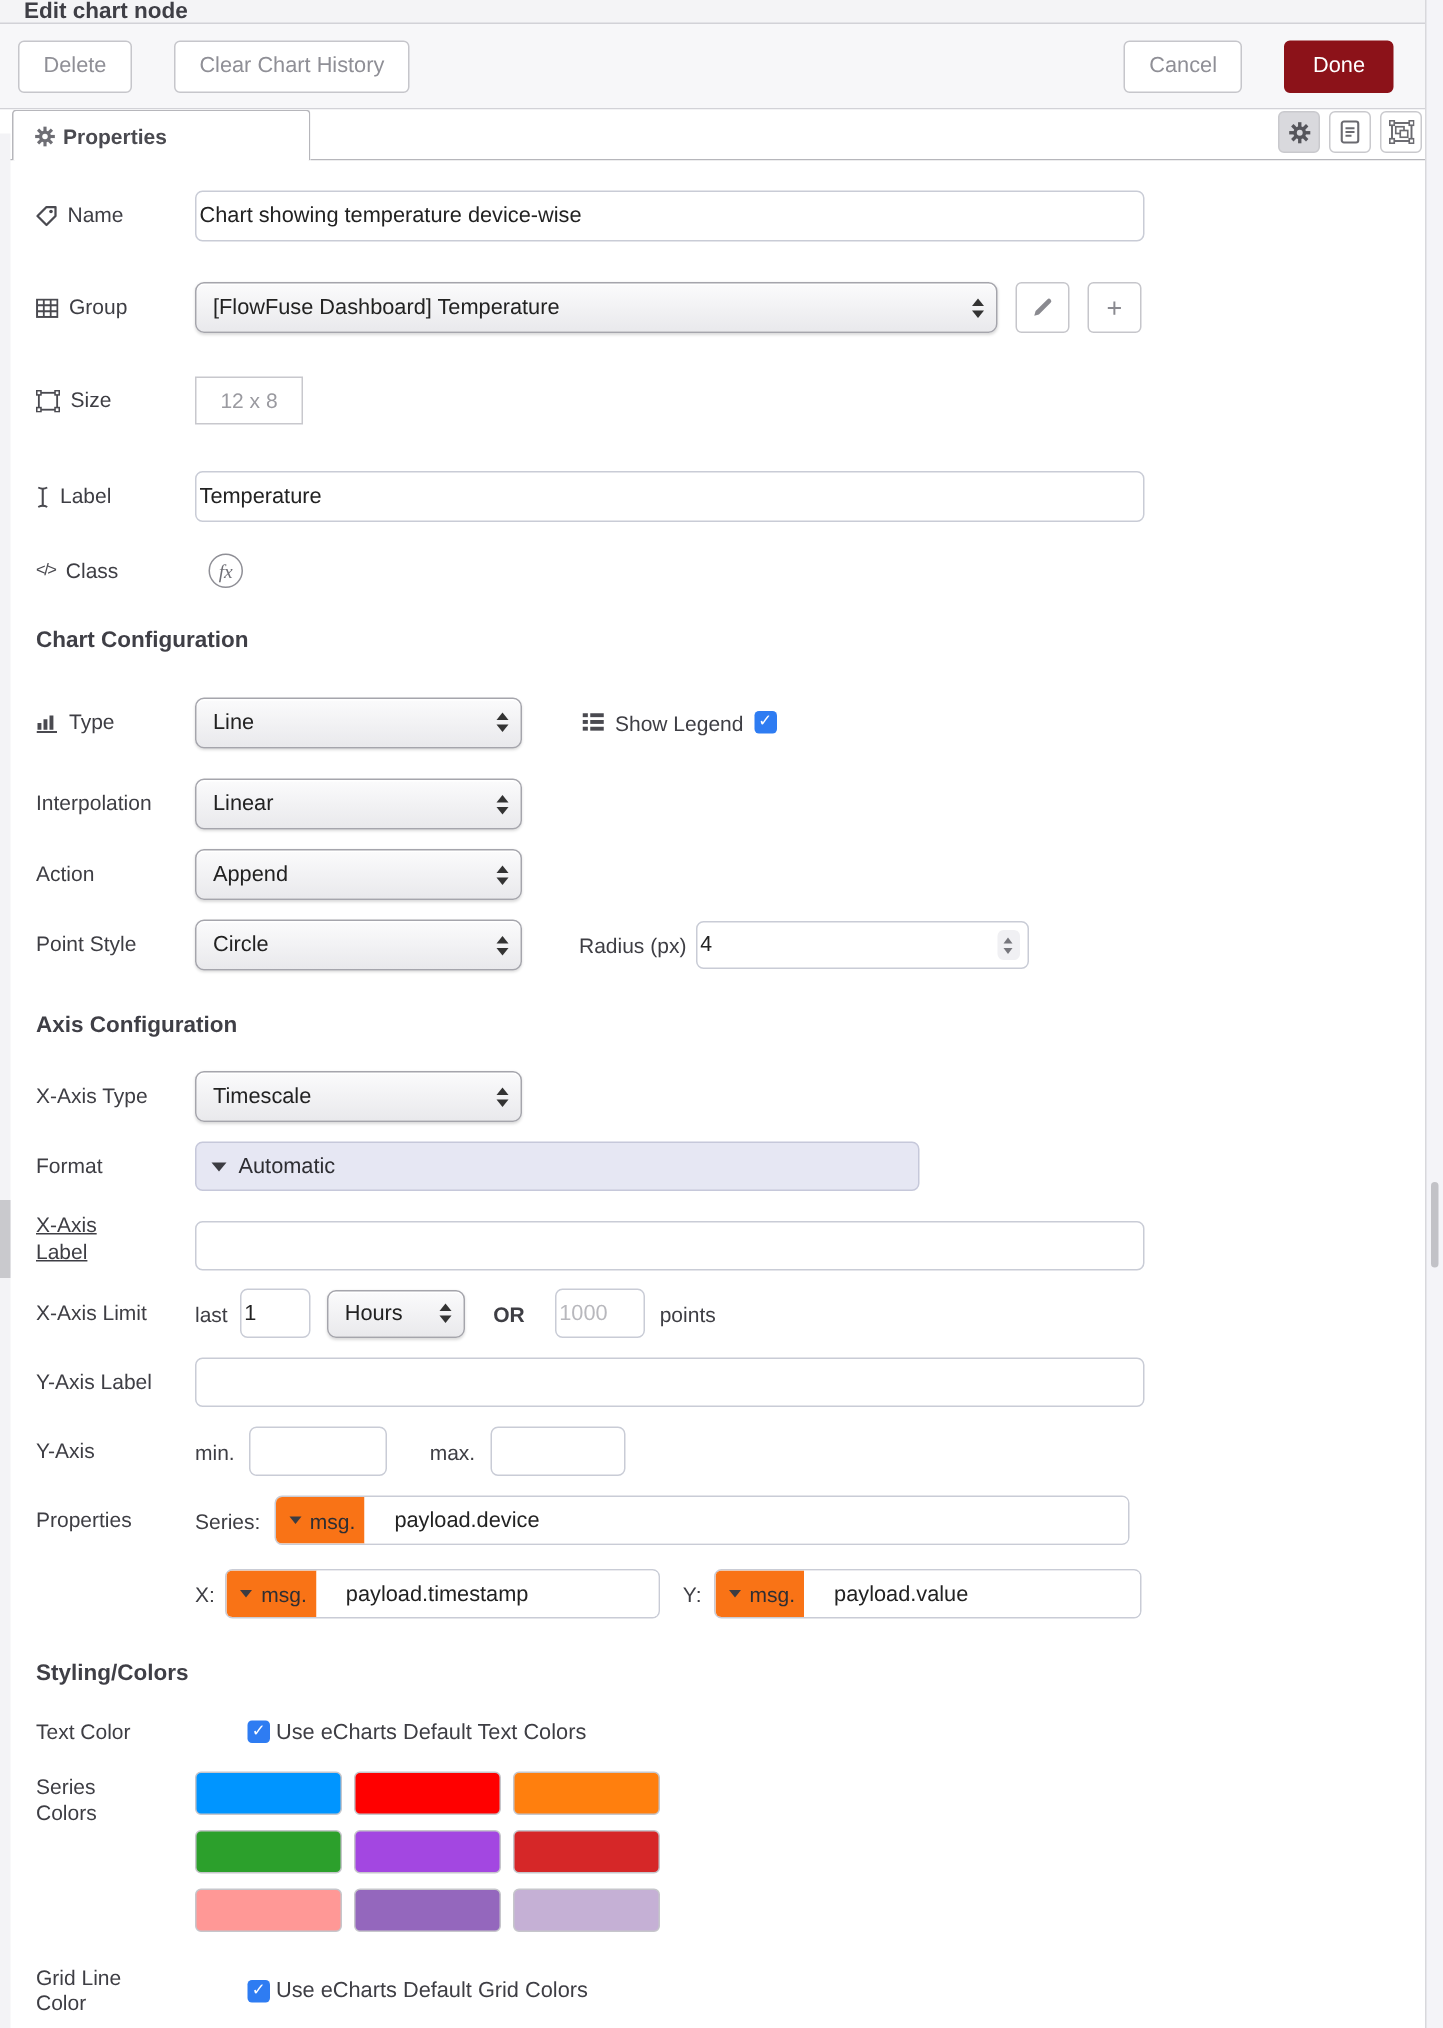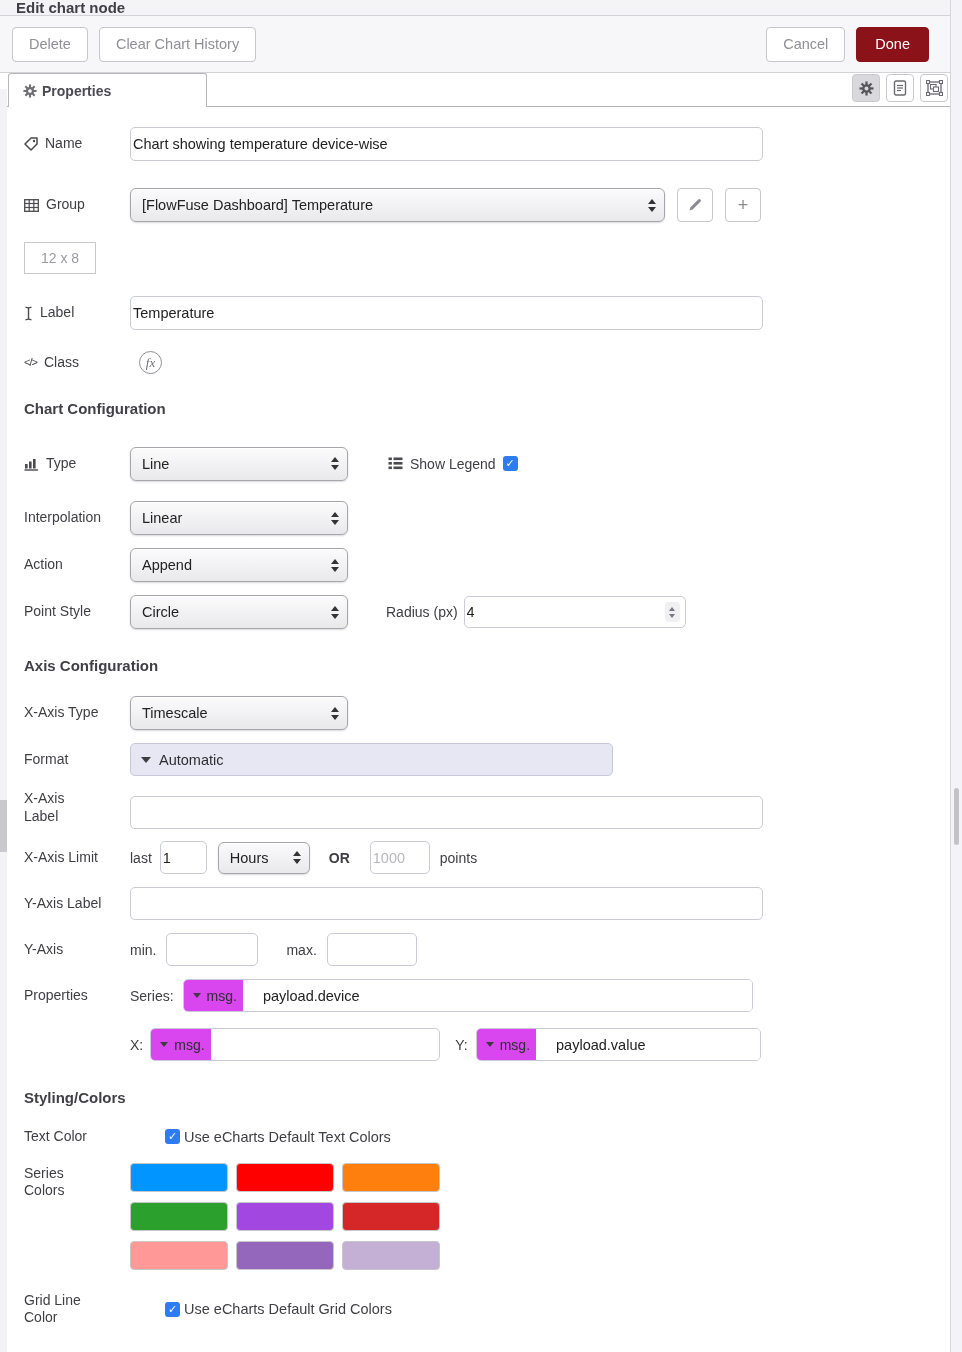--- a/index.html
+++ b/index.html
@@ -12,21 +12,21 @@
   .dlg-header { height:16px; background:#f4f4f6; border-bottom:1px solid #d2d2d7;
     display:flex; align-items:center; padding-left:16px; font-weight:bold;
     font-size:15px; color:#3f3f46; }
 
   
   .dlg-toolbar { height:57px; background:#f7f7f9; border-bottom:1px solid #d2d2d7;
     display:flex; align-items:center; padding:0 33px 0 12px; }
   .btn { height:35px; background:#fff; border:1px solid #c6c6cb; border-radius:4px;
     color:#8f8f96; font-size:14.5px; padding:0 16px; display:inline-flex;
     align-items:center; cursor:pointer; }
-  .btn + .btn { margin-left:11px; }
+  .btn + .btn { margin-left:28px; }
   .toolbar-spacer { flex:1; }
   .btn-done { background:#8c1219; border-color:#8c1219; color:#fff; margin-left:17px;
     padding:0 18px; }
 
   
   .tabbar { height:34px; border-bottom:1px solid #b6b6bb; display:flex;
     align-items:flex-end; padding-right:14px; background:#fff; }
   .tab { position:relative; margin-left:8px; width:199px; height:34px; background:#fff;
     border:1px solid #b6b6bb; border-bottom:none; border-radius:3px 3px 0 0;
     display:flex; align-items:center; padding-left:14px; gap:5px; font-weight:bold;
@@ -95,21 +95,21 @@
     border-top:4px solid #77777d; }
 
   .format-btn { width:483px; height:33px; background:#e6e7f3; border:1px solid #c6c8da;
     border-radius:5px; display:flex; align-items:center; padding:0 10px; gap:8px;
     color:#2e2e33; cursor:pointer; font-size:14.5px; }
   .caret-down { width:0; height:0; border-left:5px solid transparent;
     border-right:5px solid transparent; border-top:6px solid #3c3c42; }
 
   .typed-input { height:33px; border:1px solid #c9ccd6; border-radius:5px;
     display:flex; align-items:stretch; overflow:hidden; background:#fff; }
-  .typed-prefix { background:#d946ef; display:flex; align-items:center; gap:6px;
+  .typed-prefix { background:#f97316; display:flex; align-items:center; gap:6px;
     padding:0 6px 0 9px; color:#2e2e33; cursor:pointer; }
   .typed-prefix .caret-down { border-left-width:4px; border-right-width:4px;
     border-top:5px solid #3c3c42; }
   .typed-input input { border:none; outline:none; flex:1; padding:0 20px;
     font-size:14.5px; color:#222; font-family:"Liberation Sans", sans-serif; }
 
   .inline-lbl { color:#3e3e44; }
   .semibold { font-weight:bold; }
 
   .swatch-grid { display:grid; grid-template-columns:repeat(3,98px); gap:10px 8px; }
@@ -240,20 +240,32 @@
             <path d="M1.5 12.5 L2.4 9.4 10.2 1.6 a1.55 1.55 0 0 1 2.2 2.2 L4.6 11.6 Z" fill="#8a8a90"></path>
           </svg>
         </span>
       </div>
       <div class="sq-btn">
         <span>+</span>
       </div>
     </div>
 
     <div class="row" style="margin-bottom:14px;">
+      <div class="lbl">
+        <span>
+          <svg width="16" height="15" viewBox="0 0 17 16">
+            <rect x="2" y="2" width="13" height="12" fill="none" stroke="#4a4a50" stroke-width="1.3"></rect>
+            <rect x="0.5" y="0.5" width="3" height="3" fill="#fff" stroke="#4a4a50" stroke-width="1.1"></rect>
+            <rect x="13.5" y="0.5" width="3" height="3" fill="#fff" stroke="#4a4a50" stroke-width="1.1"></rect>
+            <rect x="0.5" y="12.5" width="3" height="3" fill="#fff" stroke="#4a4a50" stroke-width="1.1"></rect>
+            <rect x="13.5" y="12.5" width="3" height="3" fill="#fff" stroke="#4a4a50" stroke-width="1.1"></rect>
+          </svg>
+        </span>
+        <span>Size</span>
+      </div>
       <div class="size-btn">12 x 8</div>
     </div>
 
     <div class="row">
       <div class="lbl">
         <span>
           <svg width="9" height="15" viewBox="0 0 9 15">
             <line x1="4.5" y1="1.5" x2="4.5" y2="13.5" stroke="#4a4a50" stroke-width="1.4"></line>
             <path d="M1.5 1 Q4.5 2.6 7.5 1" fill="none" stroke="#4a4a50" stroke-width="1.3"></path>
             <path d="M1.5 14 Q4.5 12.4 7.5 14" fill="none" stroke="#4a4a50" stroke-width="1.3"></path>
@@ -364,21 +376,21 @@
     </div>
 
     <div class="row" style="margin-bottom:12px;">
       <div class="lbl">Format</div>
       <div class="format-btn">
         <span class="caret-down"></span>
         <span>Automatic</span>
       </div>
     </div>
 
-    <div class="row top" style="margin-bottom:12px;">
+    <div class="row top" style="margin-bottom:12px;text-decoration:underline;">
       <div class="lbl">X-Axis
 Label</div>
       <input class="txt h33" style="margin-top: 8px;" value="">
     </div>
 
     <div class="row">
       <div class="lbl">X-Axis Limit</div>
       <span class="inline-lbl">last</span>
       <input class="txt h33" style="width: 47px; margin-left: 8px;" value="1">
       <div class="mac-select w92" style="margin-left:11px;">
@@ -419,20 +431,21 @@
     </div>
 
     <div class="row">
       <div class="lbl" style="justify-content:flex-end;padding-right:0;"></div>
       <span class="inline-lbl">X:</span>
       <div class="typed-input" style="width:290px;margin-left:7px;">
         <span class="typed-prefix">
           <span class="caret-down"></span>
           <span>msg.</span>
         </span>
+        <input value="payload.timestamp" style="">
       </div>
       <span class="inline-lbl" style="margin-left:15px;">Y:</span>
       <div class="typed-input" style="width:285px;margin-left:8px;">
         <span class="typed-prefix">
           <span class="caret-down"></span>
           <span>msg.</span>
         </span>
         <input value="payload.value" style="">
       </div>
     </div>

